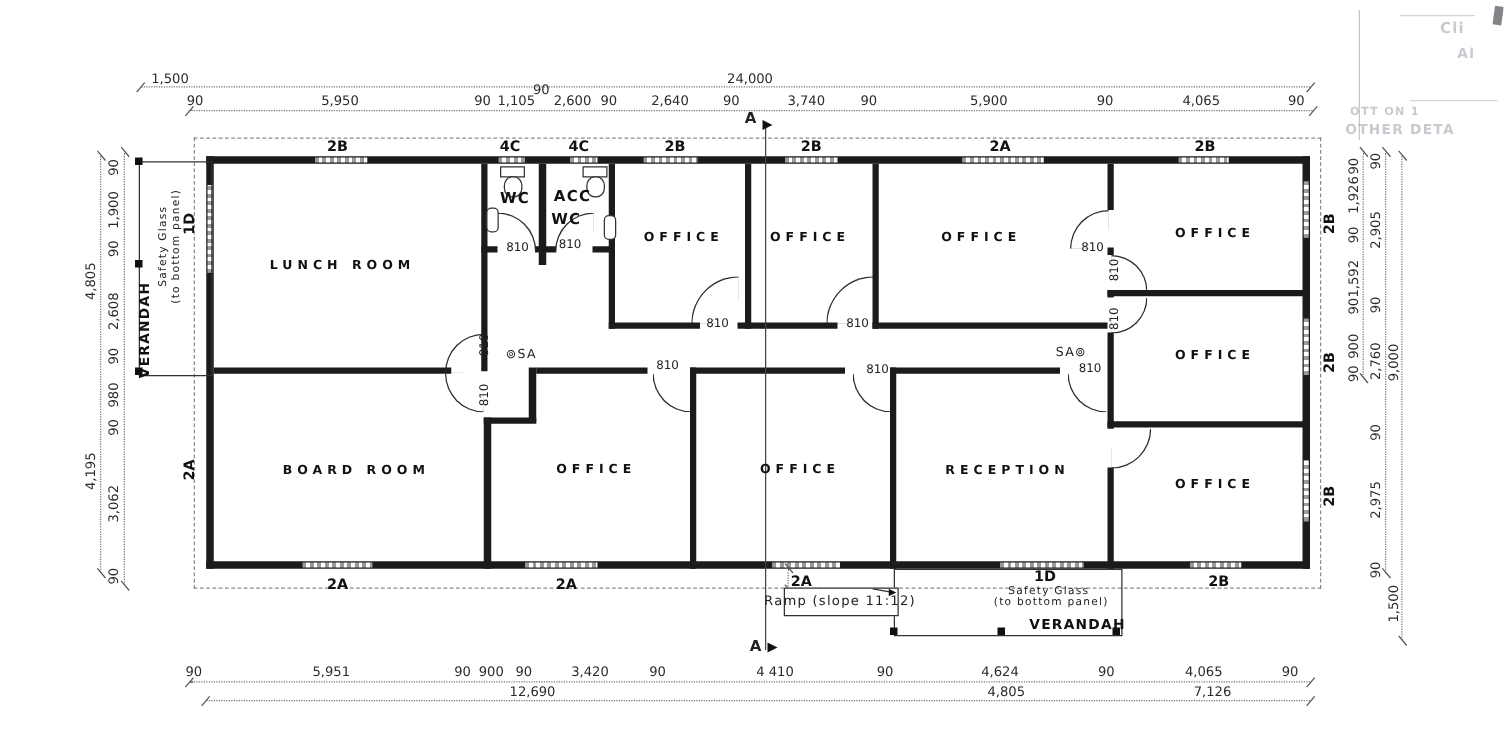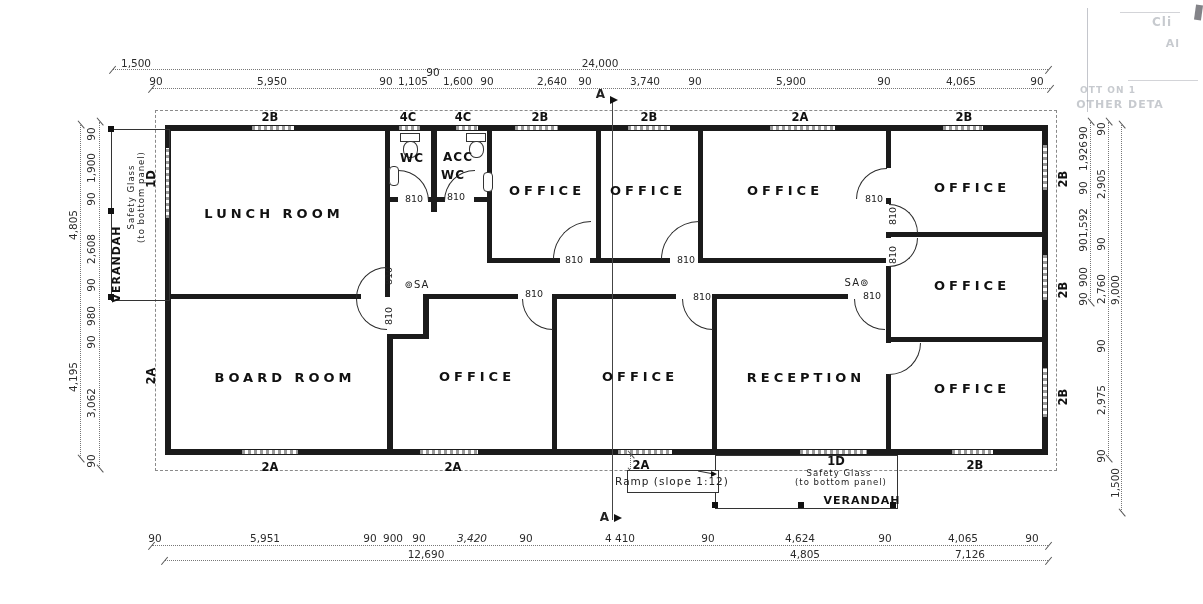--- a/index.html
+++ b/index.html
@@ -22,21 +22,21 @@
   
   .arc{position:absolute;border:0 solid #2a2a2a;background:transparent;}
   .arc.tl{border-top-width:1.4px;border-left-width:1.4px;border-radius:100% 0 0 0;}
   .arc.tr{border-top-width:1.4px;border-right-width:1.4px;border-radius:0 100% 0 0;}
   .arc.bl{border-bottom-width:1.4px;border-left-width:1.4px;border-radius:0 0 0 100%;}
   .arc.br{border-bottom-width:1.4px;border-right-width:1.4px;border-radius:0 0 100% 0;}
   
   .dim{position:absolute;font-size:10.5px;white-space:nowrap;transform:translate(-50%,-50%);color:#2b2b2b;}
   .wl{position:absolute;font-size:11.5px;font-weight:bold;white-space:nowrap;transform:translate(-50%,-50%);color:#111;}
   .d810{position:absolute;font-size:9.5px;white-space:nowrap;transform:translate(-50%,-50%);color:#222;}
-  .room{position:absolute;font-size:13px;font-weight:bold;letter-spacing:4px;white-space:nowrap;transform:translate(-50%,-50%);color:#111;}
+  .room{position:absolute;font-size:10px;font-weight:bold;letter-spacing:4px;white-space:nowrap;transform:translate(-50%,-50%);color:#111;}
   .ann{position:absolute;white-space:nowrap;transform:translate(-50%,-50%);color:#222;}
   .ghost{position:absolute;white-space:nowrap;transform:translate(-50%,-50%);color:#9aa0a8;opacity:.55;filter:blur(.4px);font-weight:bold;}
   .r{transform:translate(-50%,-50%) rotate(-90deg);}
   
   .vr{position:absolute;border:1.2px solid #333;background:transparent;}
   .post{position:absolute;width:6px;height:6px;background:#111;}
   
   .fix{position:absolute;border:1.2px solid #333;background:#fff;}
   .round{border-radius:45%;}
   .rside{border-radius:4px;}
@@ -161,36 +161,36 @@
   <div class="faintline" style="left:1120px;top:12px;width:60px;"></div>
 
   <div>
       <span class="dim" style="left: 136px; top: 63px;">1,500</span>
       <span class="dim" style="left: 600px; top: 63px;">24,000</span>
       <span class="dim" style="left: 156px; top: 81px;">90</span>
       <span class="dim" style="left: 272px; top: 81px;">5,950</span>
       <span class="dim" style="left: 386px; top: 81px;">90</span>
       <span class="dim" style="left: 413px; top: 81px;">1,105</span>
       <span class="dim" style="left: 433px; top: 72px;">90</span>
-      <span class="dim" style="left: 458px; top: 81px;">1,600</span>
+      <span class="dim" style="left: 458px; top: 81px;">2,600</span>
       <span class="dim" style="left: 487px; top: 81px;">90</span>
-      <span class="dim" style="left: 536px; top: 81px; margin-left: 16px;">2,640</span>
+      <span class="dim" style="left: 536px; top: 81px;">2,640</span>
       <span class="dim" style="left: 585px; top: 81px;">90</span>
       <span class="dim" style="left: 645px; top: 81px;">3,740</span>
       <span class="dim" style="left: 695px; top: 81px;">90</span>
       <span class="dim" style="left: 791px; top: 81px;">5,900</span>
       <span class="dim" style="left: 884px; top: 81px;">90</span>
       <span class="dim" style="left: 961px; top: 81px;">4,065</span>
       <span class="dim" style="left: 1037px; top: 81px;">90</span>
       <span class="dim" style="left: 155px; top: 538px;">90</span>
       <span class="dim" style="left: 265px; top: 538px; text-align: center;">5,951</span>
       <span class="dim" style="left: 370px; top: 538px;">90</span>
       <span class="dim" style="left: 393px; top: 538px;">900</span>
       <span class="dim" style="left: 419px; top: 538px;">90</span>
-      <span class="dim" style="left: 472px; top: 538px; font-style: italic;">3,420</span>
+      <span class="dim" style="left: 472px; top: 538px;">3,420</span>
       <span class="dim" style="left: 526px; top: 538px;">90</span>
       <span class="dim" style="left: 620px; top: 538px;">4 410</span>
       <span class="dim" style="left: 708px; top: 538px;">90</span>
       <span class="dim" style="left: 800px; top: 538px;">4,624</span>
       <span class="dim" style="left: 885px; top: 538px;">90</span>
       <span class="dim" style="left: 963px; top: 538px;">4,065</span>
       <span class="dim" style="left: 1032px; top: 538px;">90</span>
       <span class="dim" style="left: 426px; top: 554px;">12,690</span>
       <span class="dim" style="left: 805px; top: 554px;">4,805</span>
       <span class="dim" style="left: 970px; top: 554px;">7,126</span>
@@ -271,21 +271,21 @@
       <span class="room" style="left: 640px; top: 376px;">OFFICE</span>
       <span class="room" style="left: 806px; top: 377px;">RECEPTION</span>
       <span class="room r" style="left: 116px; top: 264px; font-size: 11px; letter-spacing: 1px;">VERANDAH</span>
       <span class="room" style="left: 862px; top: 500px; font-size: 11px; letter-spacing: 1px;">VERANDAH</span>
     </div>
   <div>
       <span class="ann r" style="left: 131px; top: 197px; font-size: 8.5px; letter-spacing: 1px;">Safety Glass</span>
       <span class="ann r" style="left: 141px; top: 197px; font-size: 8.5px; letter-spacing: 1px;">(to bottom panel)</span>
       <span class="ann" style="left: 839px; top: 473px; font-size: 8.5px; letter-spacing: 1px;">Safety Glass</span>
       <span class="ann" style="left: 841px; top: 482px; font-size: 8.5px; letter-spacing: 1px;">(to bottom panel)</span>
-      <span class="ann" style="left: 672px; top: 481px; font-size: 10.5px; letter-spacing: 1px;">Ramp (slope 1:12)</span>
+      <span class="ann" style="left: 672px; top: 481px; font-size: 10.5px; letter-spacing: 1px;">Ramp (slope 11:12)</span>
       <span class="ann" style="left: 417px; top: 284px; font-size: 10px; letter-spacing: 1px;">⊚SA</span>
       <span class="ann" style="left: 857px; top: 282px; font-size: 10px; letter-spacing: 1px;">SA⊚</span>
       <span class="ann" style="left: 601px; top: 94px; font-size: 12px; letter-spacing: 1px; font-weight: bold;">A</span>
       <span class="ann" style="left: 605px; top: 517px; font-size: 12px; letter-spacing: 1px; font-weight: bold;">A</span>
     </div>
   <div>
       <span class="ghost" style="left: 1162px; top: 22px; font-size: 12px; letter-spacing: 1px;">Cli</span>
       <span class="ghost" style="left: 1173px; top: 43px; font-size: 11px; letter-spacing: 1px;">Al</span>
       <span class="ghost" style="left: 1108px; top: 90px; font-size: 9px; letter-spacing: 1px;">OTT ON 1</span>
       <span class="ghost" style="left: 1120px; top: 104px; font-size: 11px; letter-spacing: 1px;">OTHER DETA</span>

